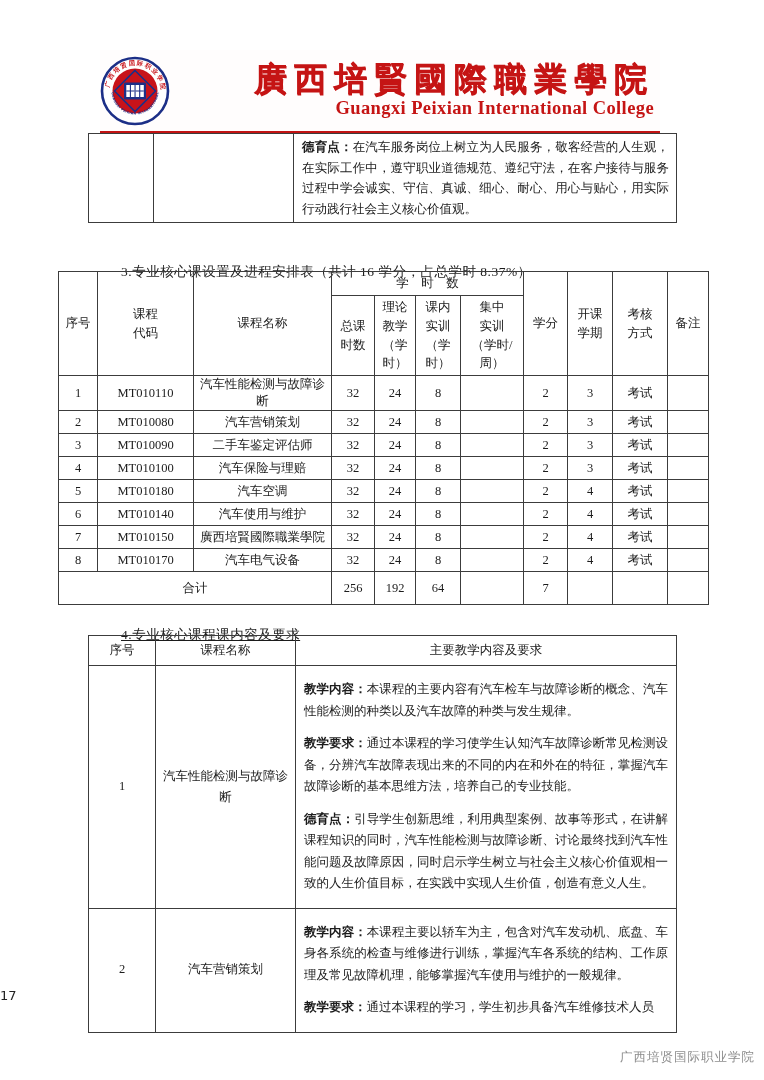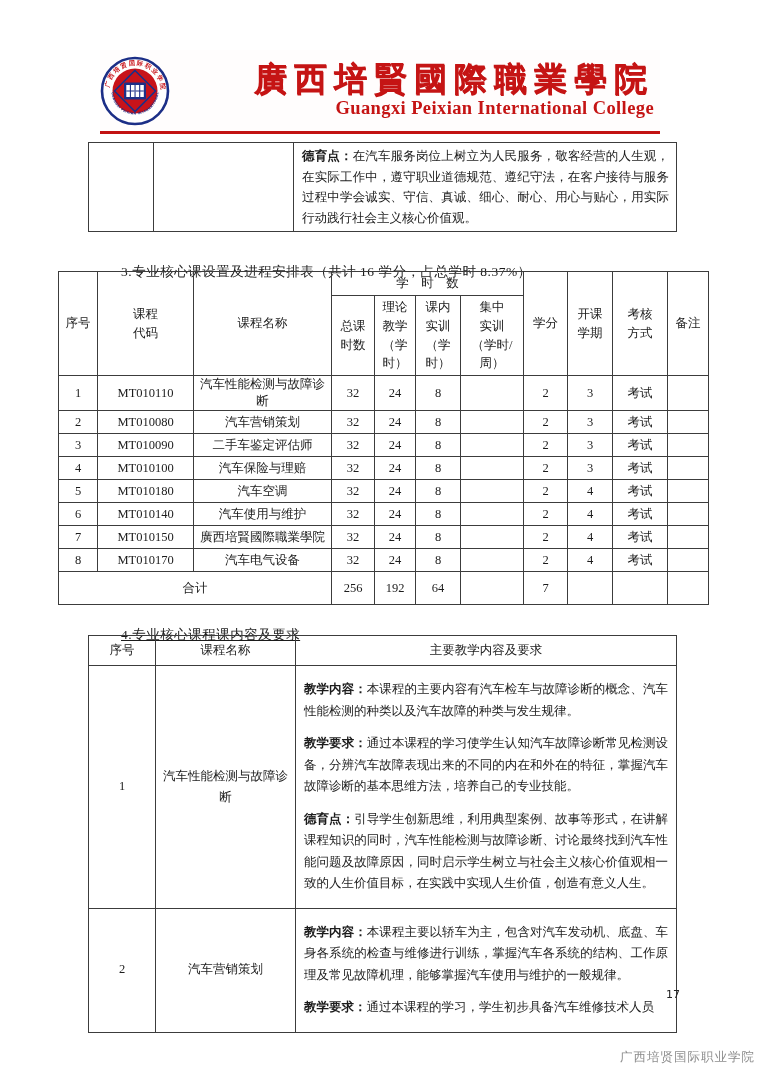--- a/index.html
+++ b/index.html
@@ -21,21 +21,21 @@
     text-shadow:0.5px 0.5px 0 #c51414;
   }
   .title-en{
     font-size:18.5px;font-weight:bold;color:#c51414;letter-spacing:0.4px;
     margin-top:1px;white-space:nowrap;
     font-family:"Liberation Serif","DejaVu Serif",serif;
   }
   
   table{border-collapse:collapse;table-layout:fixed;}
   th,td{border:1px solid #3c3c3c;font-weight:normal;}
-  .cont-table{position:absolute;left:88px;top:142px;width:588px;}
+  .cont-table{position:absolute;left:88px;top:133px;width:588px;}
   .cont-table td{vertical-align:top;}
   .cont-text{
     font-size:12.5px;line-height:1.64;text-align:justify;padding:3px 7px 3px 8px;
   }
   .para b{font-weight:bold;}
   .sec-title{position:absolute;left:121px;font-size:13.5px;letter-spacing:0.5px;margin-top:16px;}
   #sec3-title{top:247px;}
   #sec4-title{top:610px;text-decoration:underline;}
   .main-table{
     position:absolute;left:58px;top:271px;width:650px;
@@ -48,22 +48,22 @@
   .sec4-table{
     position:absolute;left:88px;top:635px;width:588px;font-size:12.5px;
   }
   .sec4-table th{height:27px;text-align:center;vertical-align:middle;}
   .sec4-table td{vertical-align:middle;}
   .sec4-no,.sec4-course{text-align:center;padding:2px 4px;line-height:1.7;}
   .sec4-content{padding:2px 8px;vertical-align:top;}
   .sec4-content .para{margin:11px 0;line-height:1.72;text-align:justify;}
   
   .page-num{
-    position:absolute;top:988px;left:0;width:680px;text-align:right;
-    font-size:11px;font-family:"DejaVu Sans","Liberation Sans",sans-serif;color:#222;
+    position:absolute;top:988px;left:0;width:680px;text-align:left;
+    font-size:13px;font-family:"DejaVu Sans","Liberation Sans",sans-serif;color:#222;
   }
   .doc-footer{
     position:absolute;top:1049px;right:9px;font-size:12.5px;color:#8d8d8d;
     letter-spacing:1px;
   }
 </style>
 </head>
 <body>
 
 <div class="page">

